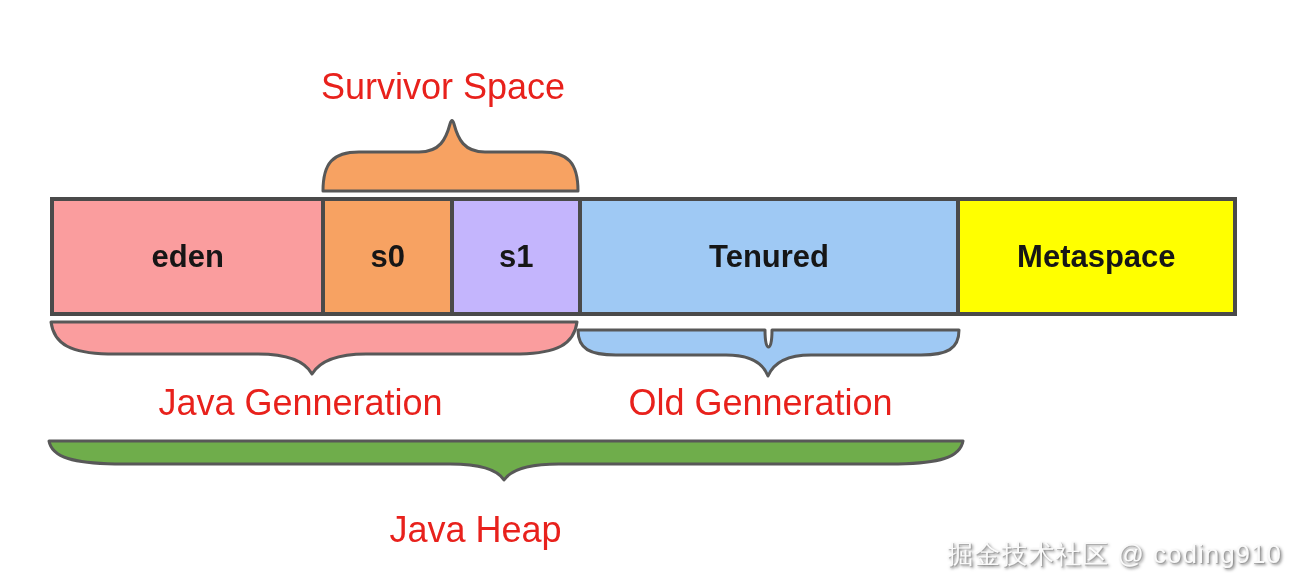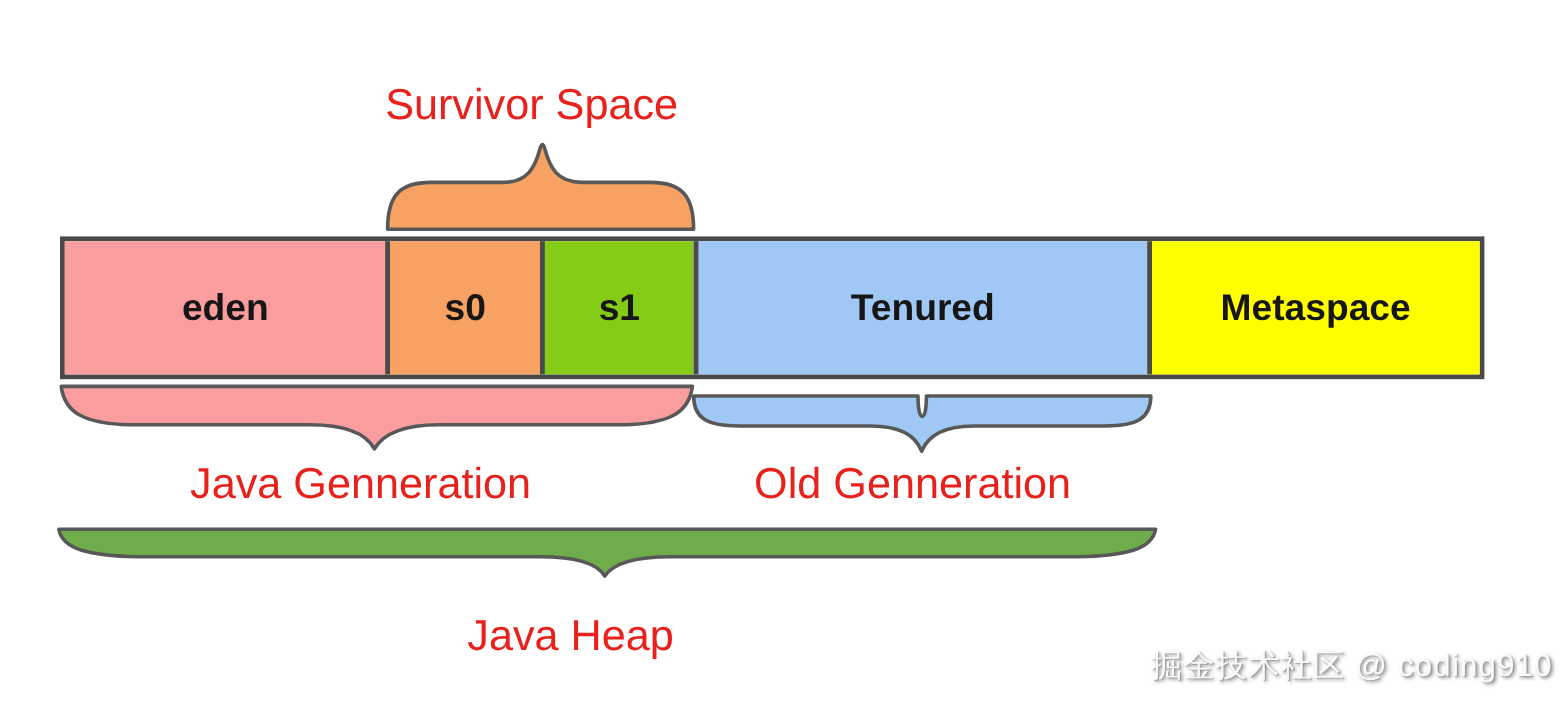--- a/index.html
+++ b/index.html
@@ -18,21 +18,21 @@
   .seg + .seg{border-left:4px solid var(--border);}
   .red-label{
     position:absolute;text-align:center;font-size:36px;
     color:var(--label-red);white-space:nowrap;
   }
   .label-survivor{left:303px;top:66px;width:280px;}
   .label-young{left:128px;top:382px;width:345px;}
   .label-old{left:608px;top:382px;width:305px;}
   .label-heap{left:373px;top:509px;width:205px;}
   .watermark{
-    position:absolute;right:12px;top:537px;font-size:26px;letter-spacing:1px;
+    position:absolute;right:24px;top:537px;font-size:26px;letter-spacing:1px;
     color:#fafafa;
     text-shadow:2px 2px 3px rgba(128,128,128,0.95),1px 1px 0 rgba(150,150,150,0.6);
     text-align:right;
   }
 </style>
 </head>
 <body>
 
 <div class="canvas">
 
@@ -55,21 +55,21 @@
 
   <div class="red-label label-survivor">Survivor Space</div>
 
   <div class="bar">
     <div class="seg" style="flex: 273 1 0px; background-color: rgb(250, 157, 158);">
       <span>eden</span>
     </div>
     <div class="seg" style="flex: 127 1 0px; background-color: rgb(247, 162, 98);">
       <span>s0</span>
     </div>
-    <div class="seg" style="flex: 127 1 0px; background-color: #84cc16;">
+    <div class="seg" style="flex: 127 1 0px; background-color: #c4b5fd;">
       <span>s1</span>
     </div>
     <div class="seg" style="flex: 381 1 0px; background-color: rgb(159, 201, 244);">
       <span>Tenured</span>
     </div>
     <div class="seg" style="flex: 279 1 0px; background-color: rgb(255, 255, 0);">
       <span>Metaspace</span>
     </div>
   </div>
 

